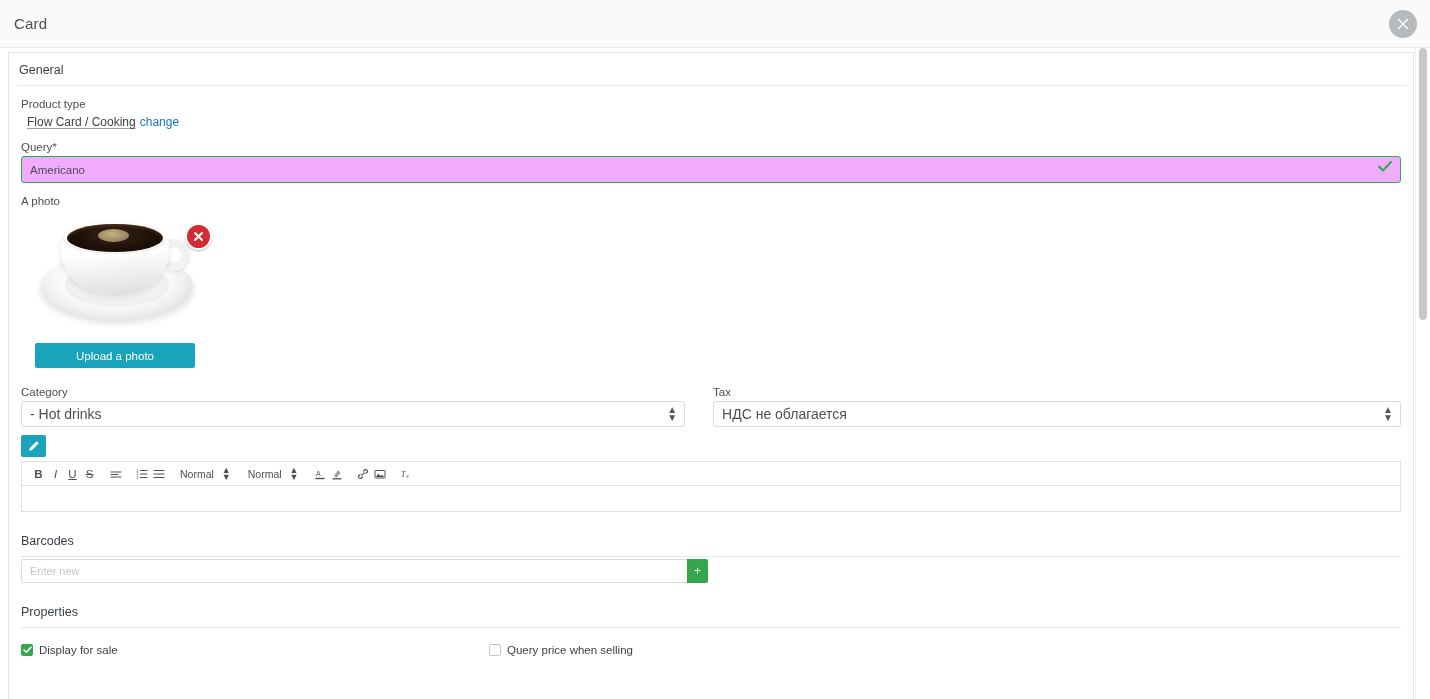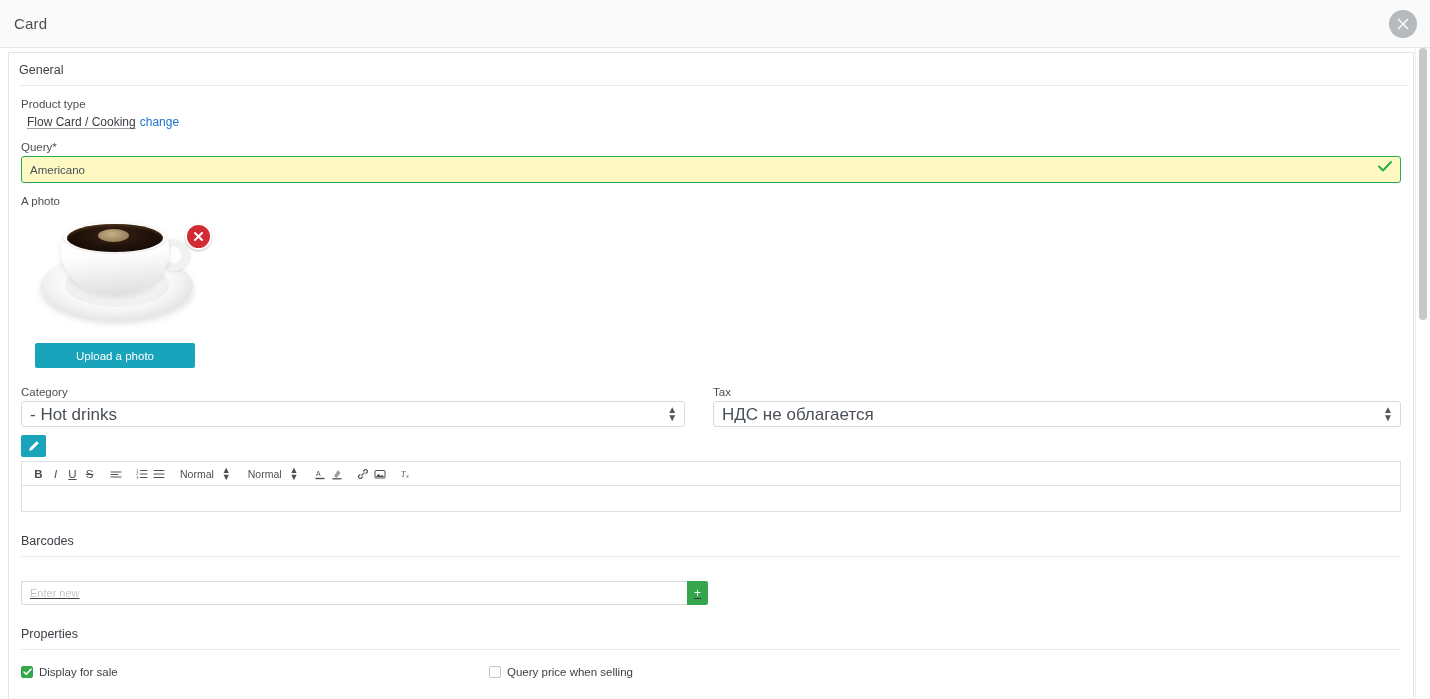--- a/index.html
+++ b/index.html
@@ -76,21 +76,21 @@
   }
 
   
   .input-wrap { position: relative; }
   .text-input {
     width: 100%; height: 27px;
     border: 1px solid #2bab4f; border-radius: 3px;
     padding: 0 38px 0 8px;
     font-size: 11.5px; color: #495057;
     font-family: "Liberation Sans", sans-serif;
-    background: #fef9c3; outline: none;
+    background: #f0abfc; outline: none;
   }
   .valid-check {
     position: absolute; right: 9px; top: 5px;
     pointer-events: none;
   }
 
   
   .photo-block { position: relative; width: 200px; margin-top: 4px; }
   .photo-frame {
     width: 165px; height: 118px; position: relative;
@@ -163,21 +163,21 @@
   .row2 { display: flex; gap: 0; margin-top: 6px; }
   .col-left { width: 668px; }
   .col-right { width: 692px; margin-left: 28px; }
   .select-box {
     position: relative; width: 100%;
   }
   .sel {
     width: 100%; height: 26px;
     border: 1px solid #d7dbdf; border-radius: 3px;
     background: #ffffff; color: #495057;
-    font-size: 17px; font-family: "Liberation Sans", sans-serif;
+    font-size: 14px; font-family: "Liberation Sans", sans-serif;
     padding: 0 24px 0 8px;
     -webkit-appearance: none; appearance: none;
     outline: none; cursor: pointer;
   }
   .sel-arrows {
     position: absolute; right: 8px; top: 5px;
     font-size: 10px; line-height: 8px; color: #555;
     pointer-events: none; text-align: center;
   }
   .pencil-btn {
@@ -210,21 +210,21 @@
   .tb-select-label { font-size: 10.5px; }
   .tb-arrows { font-size: 9px; line-height: 7px; text-align: center; }
   .editor-body {
     border: 1px solid #e0e0e0; border-top: none;
     height: 26px; background: #ffffff;
   }
 
   
   .sub-head { font-size: 12.5px; color: #3a3f44; margin-top: 22px; }
   .sub-rule { height: 1px; background: #e9e9e9; margin: 8px 0 0 0; }
-  .barcode-row { display: flex; margin-top: 24px; text-decoration: underline; }
+  .barcode-row { display: flex; margin-top: 2px; }
   .barcode-input {
     width: 666px; height: 24px;
     border: 1px solid #dcdcdc; border-radius: 2px 0 0 2px;
     border-right: none;
     padding: 0 8px; font-size: 11px; color: #495057;
     font-family: "Liberation Sans", sans-serif; outline: none;
   }
   .barcode-input::placeholder { color: #c6c6c6; }
   .barcode-add {
     width: 21px; height: 24px;

